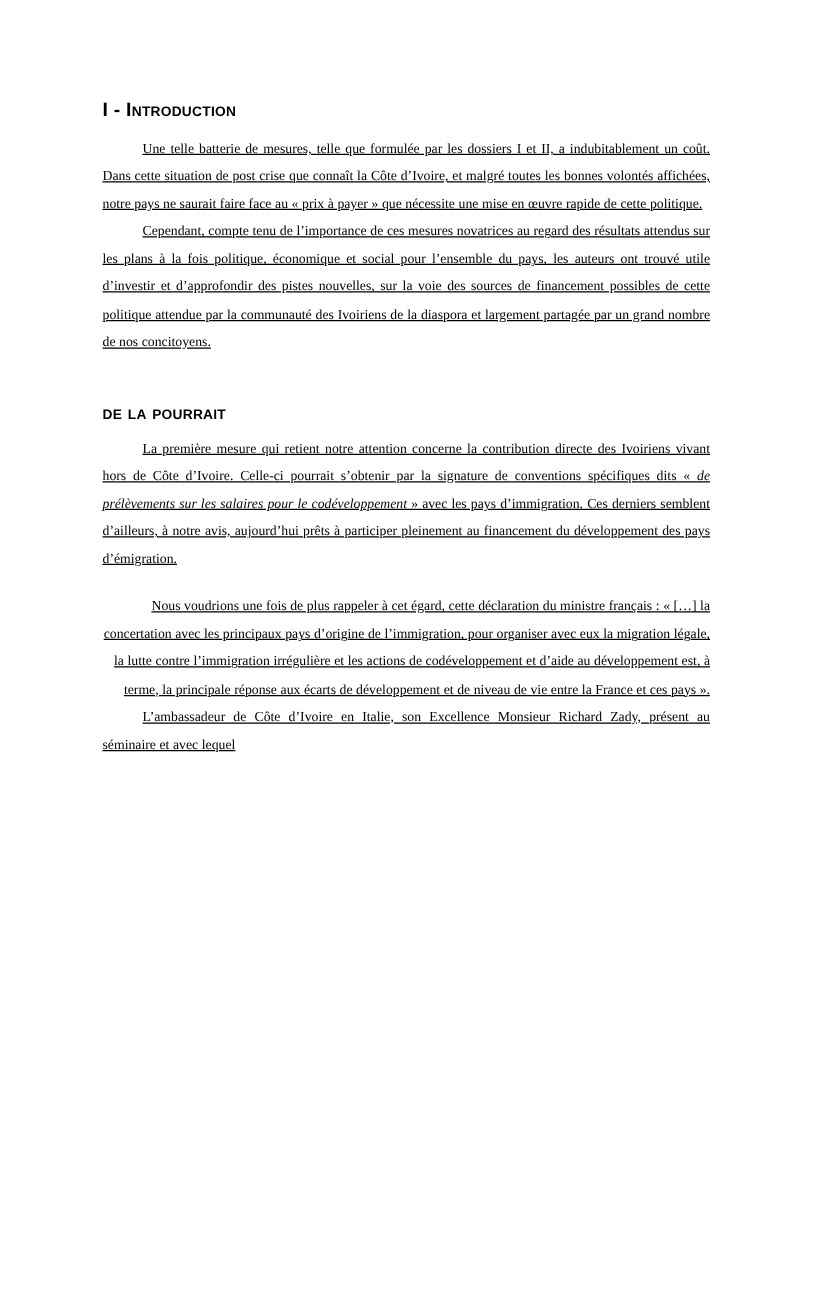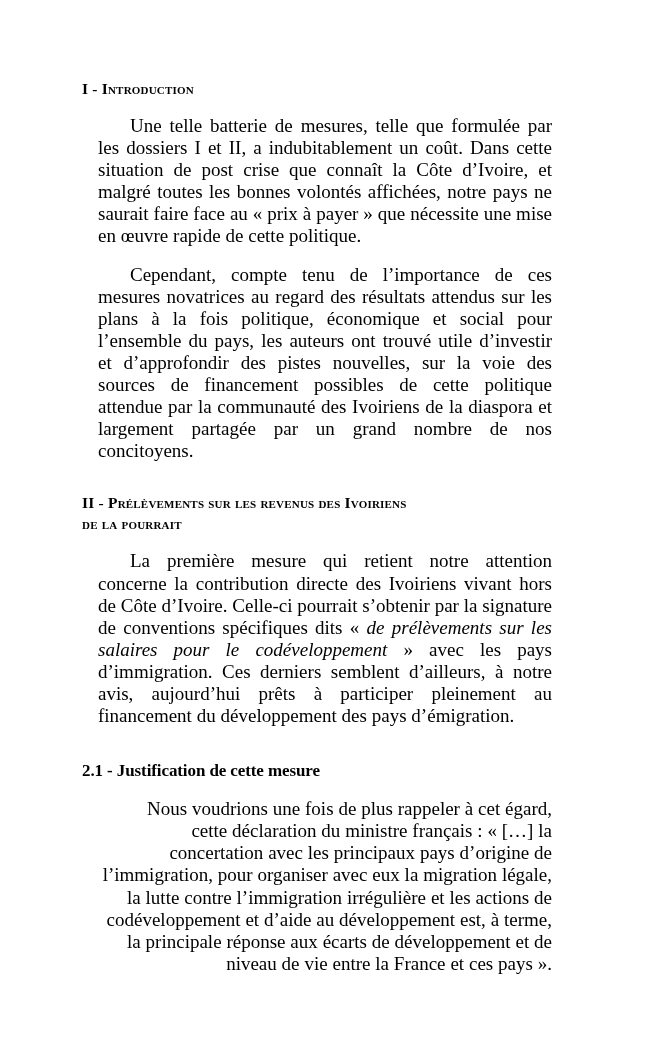--- a/index.html
+++ b/index.html
@@ -23,21 +23,21 @@
     box-sizing: border-box;
     padding: 78px 82px 0 82px;
     overflow: hidden;
   }
   .content {
     width: 486px;
   }
 
   
   .h-section {
-    font-family: Liberation Serif, serif;
+    font-family: Liberation Sans, sans-serif;
     font-weight: bold;
     font-size: 15.5px;
     line-height: 21px;
     font-variant: small-caps;
     letter-spacing: 0.2px;
     margin: 0 0 9px 0;
     text-align: left;
   }
   .h-section.two {
     margin: 0 0 7px 0;
@@ -47,27 +47,28 @@
     font-weight: bold;
     font-size: 17px;
     line-height: 23px;
     letter-spacing: -0.1px;
     margin: 0 0 7px 0;
     text-align: left;
   }
 
   
   p.body {
-    font-size: 19px;
+    font-size: 11px;
     line-height: 22.1px;
-    margin: 16px;
+    margin: 0;
     text-align: justify;
     text-indent: 32px;
     hyphens: none;
     word-spacing: 0.1px;
+    text-decoration: underline;
   }
   p.body.ragged {
     text-align: right;
   }
   p.body + p.body {
     margin-top: 0;
   }
   .gap-before-heading { height: 14px; }
   .gap-before-sub { height: 16px; }
 
@@ -80,25 +81,25 @@
   <div class="content">
 
     <h1 class="h-section">I - Introduction</h1>
 
     <p class="body">Une telle batterie de mesures, telle que formulée par les dossiers I et II, a indubitablement un coût. Dans cette situation de post crise que connaît la Côte d’Ivoire, et malgré toutes les bonnes volontés affichées, notre pays ne saurait faire face au « prix à payer » que nécessite une mise en œuvre rapide de cette politique.</p>
 
     <p class="body">Cependant, compte tenu de l’importance de ces mesures novatrices au regard des résultats attendus sur les plans à la fois politique, économique et social pour l’ensemble du pays, les auteurs ont trouvé utile d’investir et d’approfondir des pistes nouvelles, sur la voie des sources de financement possibles de cette politique attendue par la communauté des Ivoiriens de la diaspora et largement partagée par un grand nombre de nos concitoyens.</p>
 
     <div class="gap-before-heading"></div>
 
-    <h1 class="h-section two"><span>II - Prélèvements sur les revenus des Ivoiriens</span><br><span>de la pourrait</span></h1>
+    <h1 class="h-section two"><br><span>de la pourrait</span></h1>
 
     <p class="body"><span>La première mesure qui retient notre attention concerne la contribution directe des Ivoiriens vivant hors de Côte d’Ivoire. Celle-ci pourrait s’obtenir par la signature de conventions spécifiques dits « </span><i>de prélèvements sur les salaires pour le codéveloppement</i><span> » avec les pays d’immigration. Ces derniers semblent d’ailleurs, à notre avis, aujourd’hui prêts à participer pleinement au financement du développement des pays d’émigration.</span></p>
 
     <div class="gap-before-sub"></div>
 
-    <h2 class="h-sub">2.1 - Justification de cette mesure</h2>
 
     <p class="body ragged">Nous voudrions une fois de plus rappeler à cet égard, cette déclaration du ministre français : « […] la concertation avec les principaux pays d’origine de l’immigration, pour organiser avec eux la migration légale, la lutte contre l’immigration irrégulière et les actions de codéveloppement et d’aide au développement est, à terme, la principale réponse aux écarts de développement et de niveau de vie entre la France et ces pays ».</p>
 
+    <p class="body">L’ambassadeur de Côte d’Ivoire en Italie, son Excellence Monsieur Richard Zady, présent au séminaire et avec lequel</p>
 
   </div>
 </div>
 
 </body></html>

